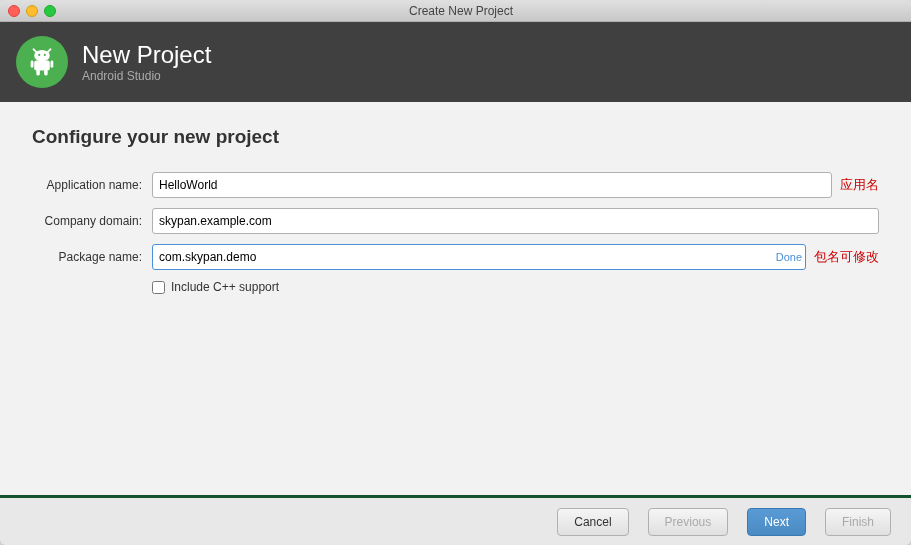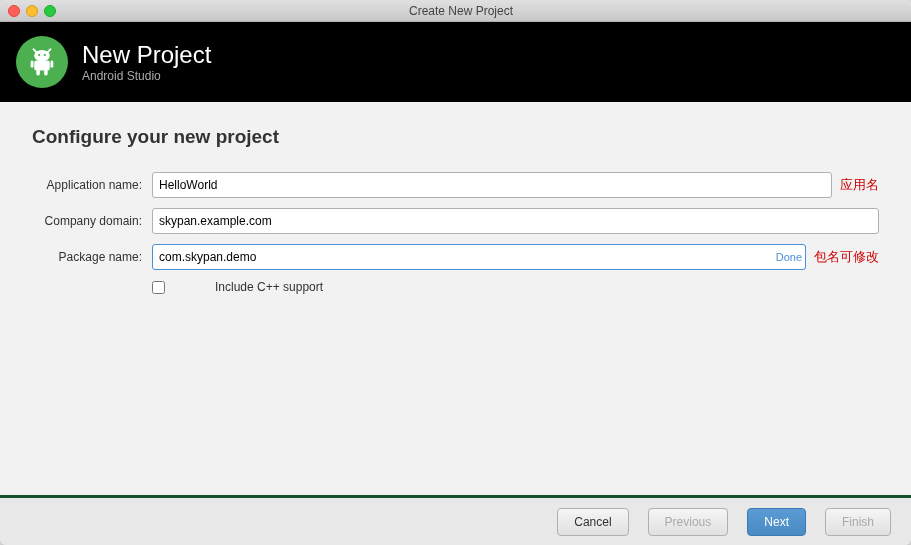--- a/index.html
+++ b/index.html
@@ -48,21 +48,21 @@
       cursor: pointer;
     }
     .tl-close { background: #ff5f57; border: 1px solid #e0443e; }
     .tl-minimize { background: #febc2e; border: 1px solid #d4a017; }
     .tl-maximize { background: #28c840; border: 1px solid #1aab29; }
 
     
     .header {
       width: 100%;
       height: 80px;
-      background: #000000;
+      background: #404040;
       display: flex;
       align-items: center;
       padding: 0 16px;
       gap: 14px;
     }
     .android-logo {
       width: 52px;
       height: 52px;
       background: #4caf50;
       border-radius: 50%;
@@ -165,21 +165,20 @@
       color: #cc0000;
       font-size: 13px;
       margin-left: 8px;
     }
 
     .checkbox-row {
       display: flex;
       align-items: center;
       margin-left: 120px;
       margin-bottom: 14px;
-      gap: 44px;
     }
 
     .checkbox-row input[type="checkbox"] {
       margin-right: 6px;
     }
 
     .checkbox-label {
       font-size: 12px;
       color: #333;
     }

